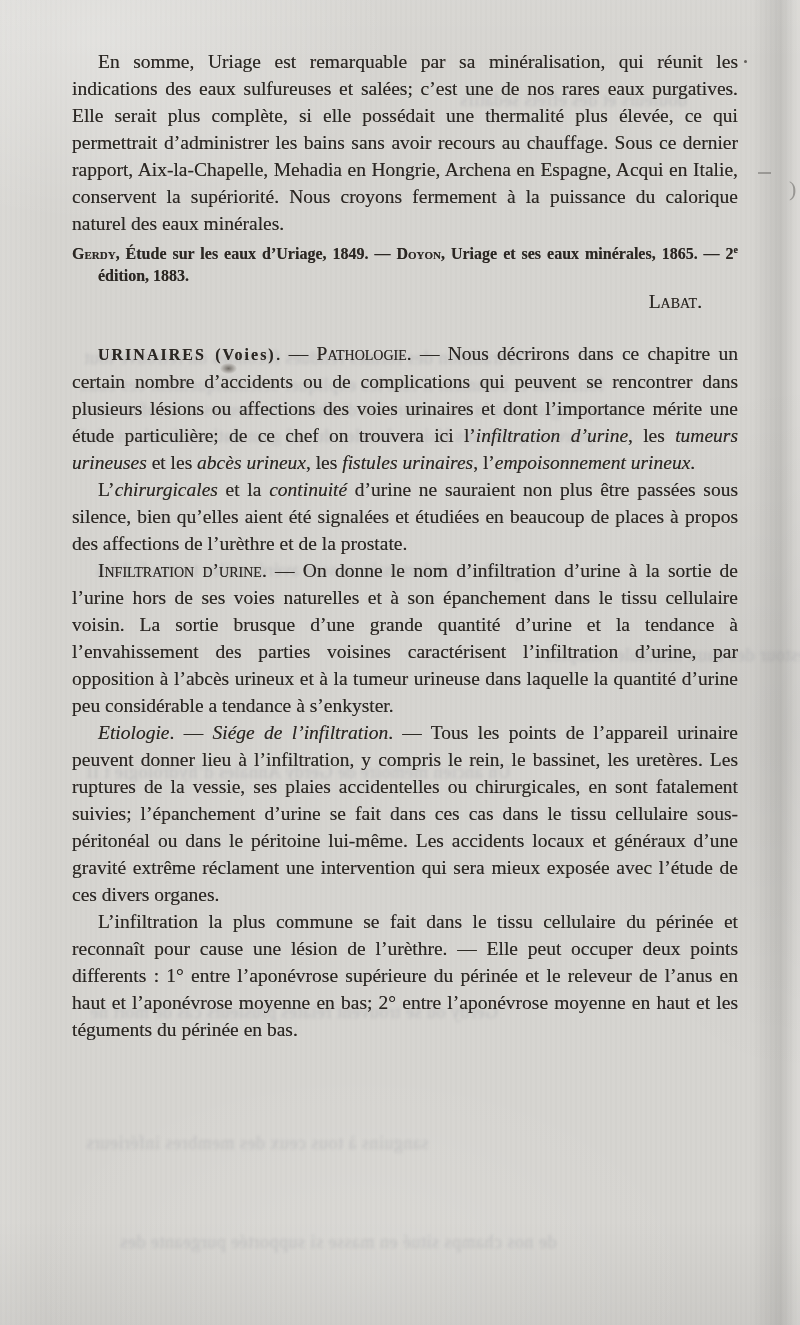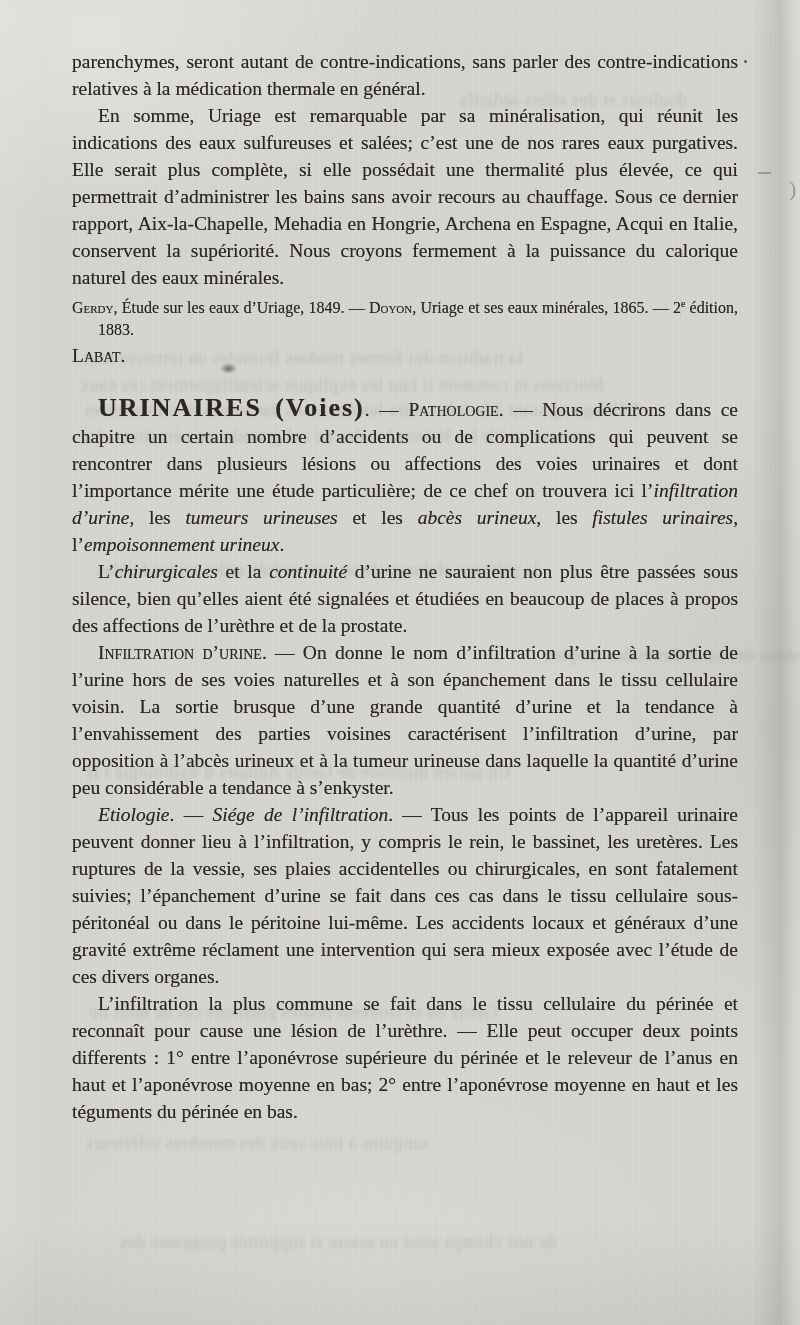--- a/index.html
+++ b/index.html
@@ -36,29 +36,29 @@
     text-shadow: 0 0 0.5px rgba(43,39,35,0.55);
   }
   .page-header { position: relative; height: 27px; margin-bottom: 11px; font-size: 19px; }
   .page-number { position: absolute; left: 2px; top: 0; font-size: 20px; letter-spacing: 1px; }
   .running-title { display: block; text-align: center; letter-spacing: 0.6px; }
   .text-body p { margin: 0; font-size: 19.5px; line-height: 27px; text-align: justify; }
   .text-body p.indent { text-indent: 26px; }
   .text-body p.bib {
     font-size: 16px; line-height: 22px;
     margin-top: 6px;
-    padding-left: 26px; text-indent: -26px;
+    padding-left: 26px; text-indent: -26px; font-weight: bold;
   }
   .text-body p.sig {
-    font-size: 19.5px; line-height: 24px;
+    text-align: right; font-size: 19.5px; line-height: 24px;
     margin: 3px 36px 26px 0; text-indent: 0;
   }
   .run-n { font-style: normal; }
   .run-i { font-style: italic; }
-  .run-b { font-weight: bold; letter-spacing: 2px; font-size: 26px; }
+  .run-b { font-weight: bold; letter-spacing: 2px; font-size: 16px; }
   .run-sc { font-variant: small-caps; }
   .run-sup { vertical-align: super; font-size: 0.62em; line-height: 0; }
   .smudge {
     position: absolute; left: 220px; top: 363px; width: 17px; height: 11px;
     border-radius: 50%;
     background: radial-gradient(ellipse at center, rgba(48,40,32,0.60), rgba(48,40,32,0) 72%);
     filter: blur(0.4px);
   }
   .margin-mark-dash {
     position: absolute; left: 758px; top: 172px; width: 13px; height: 2px;
@@ -86,21 +86,20 @@
       <div class="bleed" style="top: 560px; left: 96px;">la pléthore abdominale se sont avérés utiles toutes faibles</div>
       <div class="bleed" style="top: 645px; left: 545px;">Gestour des eaux thermales simples</div>
       <div class="bleed" style="top: 762px; left: 86px;">Un ancien memoire de Gerdy Annales d’hydrologie t II</div>
       <div class="bleed" style="top: 1002px; left: 90px;">Gerdy où se trouvent relatés plusieurs cas de mort ne</div>
       <div class="bleed" style="top: 1133px; left: 86px;">sanguins à tous ceux des membres inférieurs</div>
       <div class="bleed" style="top: 1232px; left: 120px;">de nos champs situé en masse si supportée purgeante des</div>
     </div>
 
   <div class="text-block">
     <div class="text-body" id="text-body">
-        <p class="p"><span class="run-n">parenchymes, seront autant de contre-indications, sans parler des contre-indications relatives à la médication thermale en général.</span></p>
         <p class="p indent"><span class="run-n">En somme, Uriage est remarquable par sa minéralisation, qui réunit les indications des eaux sulfureuses et salées; c’est une de nos rares eaux purgatives. Elle serait plus complète, si elle possédait une thermalité plus élevée, ce qui permettrait d’administrer les bains sans avoir recours au chauffage. Sous ce dernier rapport, Aix-la-Chapelle, Mehadia en Hongrie, Archena en Espagne, Acqui en Italie, conservent la supériorité. Nous croyons fermement à la puissance du calorique naturel des eaux minérales.</span></p>
         <p class="bib"><span class="run-sc">Gerdy</span><span class="run-n">, Étude sur les eaux d’Uriage, 1849. — </span><span class="run-sc">Doyon</span><span class="run-n">, Uriage et ses eaux minérales, 1865. — 2</span><span class="run-sup">e</span><span class="run-n"> édition, 1883.</span></p>
         <p class="sig"><span class="run-sc">Labat</span><span class="run-n">.</span></p>
         <p class="p indent"><span class="run-b">URINAIRES (Voies)</span><span class="run-n">. — </span><span class="run-sc">Pathologie</span><span class="run-n">. — Nous décrirons dans ce chapitre un certain nombre d’accidents ou de complications qui peuvent se rencontrer dans plusieurs lésions ou affections des voies urinaires et dont l’importance mérite une étude particulière; de ce chef on trouvera ici l’</span><span class="run-i">infiltration d’urine</span><span class="run-n">, les </span><span class="run-i">tumeurs urineuses</span><span class="run-n"> et les </span><span class="run-i">abcès urineux</span><span class="run-n">, les </span><span class="run-i">fistules urinaires</span><span class="run-n">, l’</span><span class="run-i">empoisonnement urineux</span><span class="run-n">.</span></p>
         <p class="p indent"><span class="run-n">L’</span><span class="run-i">chirurgicales</span><span class="run-n"> et la </span><span class="run-i">continuité</span><span class="run-n"> d’urine ne sauraient non plus être passées sous silence, bien qu’elles aient été signalées et étudiées en beaucoup de places à propos des affections de l’urèthre et de la prostate.</span></p>
         <p class="p indent"><span class="run-sc">Infiltration d’urine</span><span class="run-n">. — On donne le nom d’infiltration d’urine à la sortie de l’urine hors de ses voies naturelles et à son épanchement dans le tissu cellulaire voisin. La sortie brusque d’une grande quantité d’urine et la tendance à l’envahissement des parties voisines caractérisent l’infiltration d’urine, par opposition à l’abcès urineux et à la tumeur urineuse dans laquelle la quantité d’urine peu considérable a tendance à s’enkyster.</span></p>
         <p class="p indent"><span class="run-i">Etiologie</span><span class="run-n">. — </span><span class="run-i">Siége de l’infiltration</span><span class="run-n">. — Tous les points de l’appareil urinaire peuvent donner lieu à l’infiltration, y compris le rein, le bassinet, les uretères. Les ruptures de la vessie, ses plaies accidentelles ou chirurgicales, en sont fatalement suivies; l’épanchement d’urine se fait dans ces cas dans le tissu cellulaire sous-péritonéal ou dans le péritoine lui-même. Les accidents locaux et généraux d’une gravité extrême réclament une intervention qui sera mieux exposée avec l’étude de ces divers organes.</span></p>
         <p class="p indent"><span class="run-n">L’infiltration la plus commune se fait dans le tissu cellulaire du périnée et reconnaît pour cause une lésion de l’urèthre. — Elle peut occuper deux points differents : 1° entre l’aponévrose supérieure du périnée et le releveur de l’anus en haut et l’aponévrose moyenne en bas; 2° entre l’aponévrose moyenne en haut et les téguments du périnée en bas.</span></p>
       </div>
   </div>

